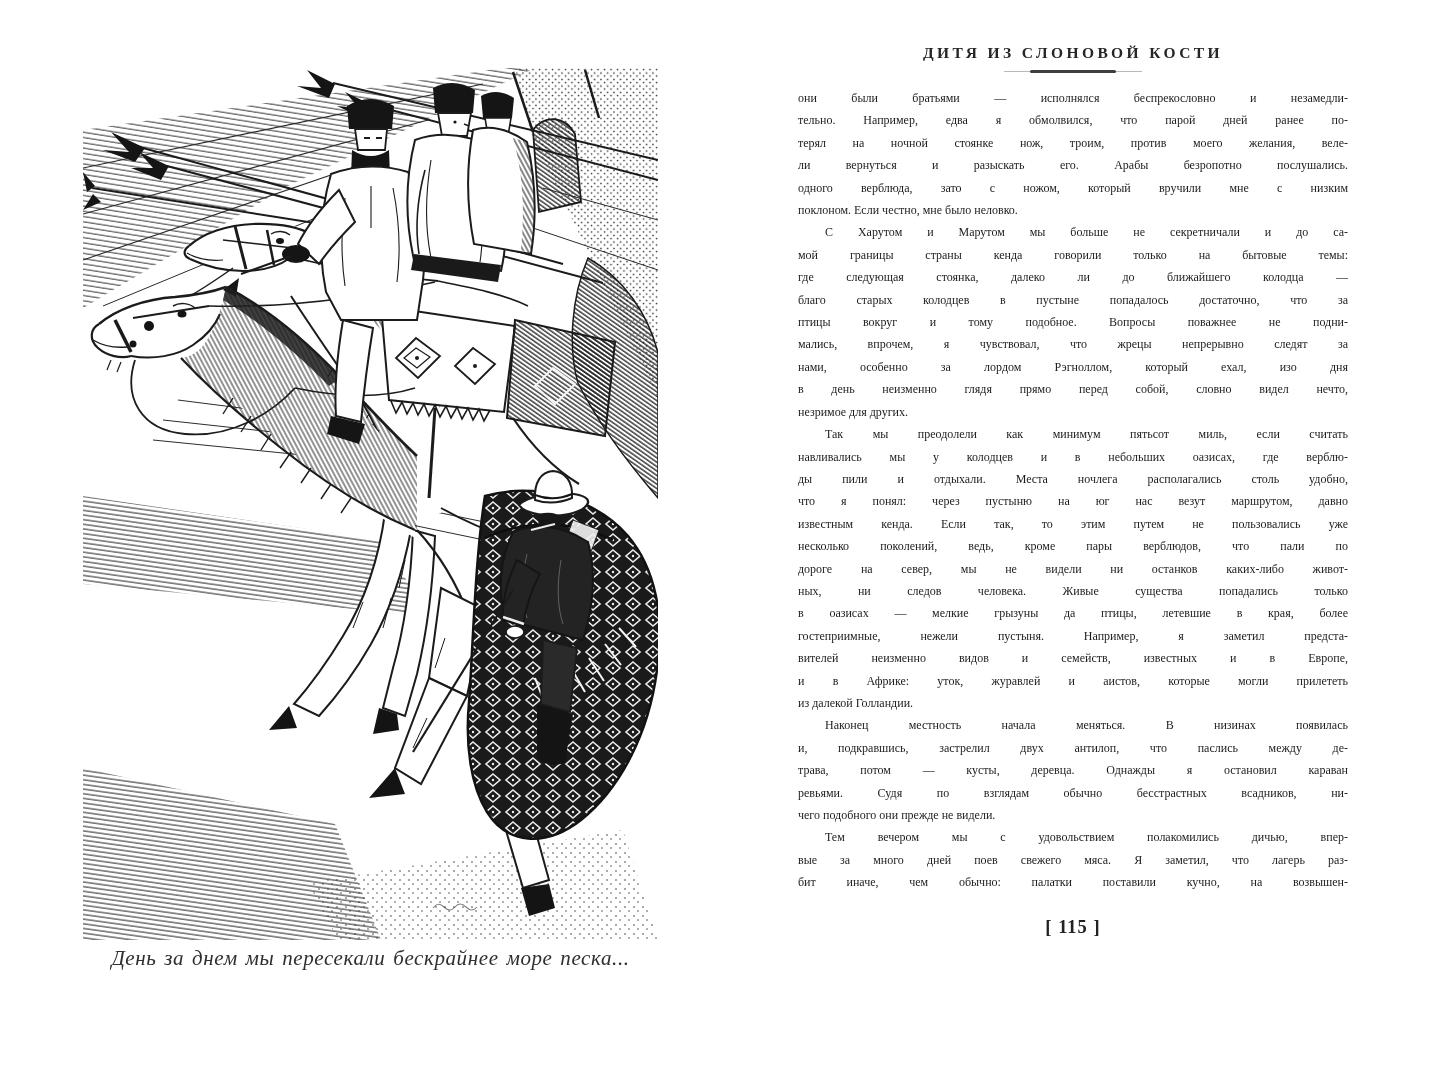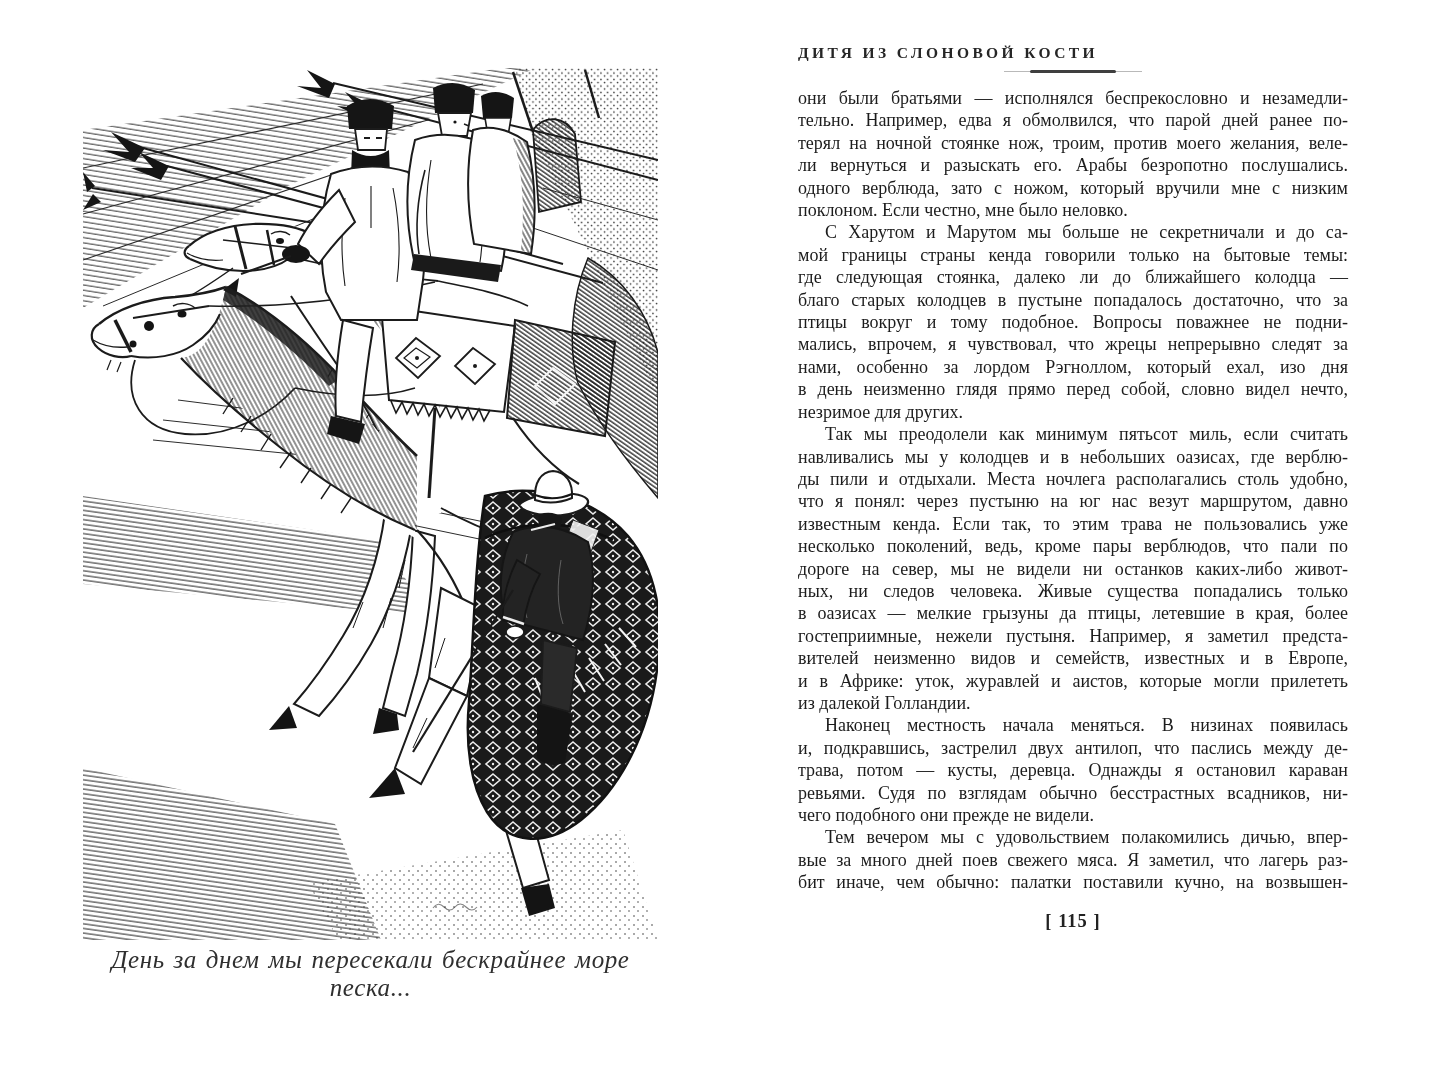--- a/index.html
+++ b/index.html
@@ -3,33 +3,33 @@
 <meta charset="utf-8">
 <style>
   html,body{margin:0;padding:0;}
   body{width:1440px;height:1080px;background:#ffffff;font-family:"Liberation Serif",serif;color:#1e1e1e;}
   .spread{position:relative;width:1440px;height:1080px;background:#ffffff;overflow:hidden;}
 
   
   .illu{position:absolute;left:83px;top:68px;width:575px;height:872px;}
   .illu svg{display:block;width:100%;height:100%;}
   .caption{position:absolute;left:83px;top:946px;width:575px;text-align:center;
-           font-style:italic;font-size:25px;letter-spacing:.6px;word-spacing:2px;color:#2f2f2f;}
+           font-style:italic;font-size:21px;letter-spacing:.6px;word-spacing:2px;color:#2f2f2f;}
 
   
   .rightcol{position:absolute;left:798px;top:44px;width:550px;}
-  .running-header{font-weight:bold;font-size:15.5px;letter-spacing:3.4px;color:#262626;}
+  .running-header{text-align:center;font-weight:bold;font-size:15.5px;letter-spacing:3.4px;color:#262626;}
   .rule{position:relative;height:5px;width:138px;margin:7px auto 0;}
   .rule .thin{position:absolute;left:0;right:0;top:2px;height:1px;background:#b9b9b9;}
   .rule .thick{position:absolute;left:19%;width:62%;top:1px;height:3px;background:#3f3f3f;border-radius:2px;}
-  .bodytext{margin-top:13px;font-size:18px;line-height:22.42px;color:#1c1c1c;}
+  .bodytext{margin-top:13px;font-size:12px;line-height:22.42px;color:#1c1c1c;}
   .tline{text-align:justify;text-align-last:justify;height:22.42px;}
   .tline.end{text-align-last:left;}
   .tline.indent{text-indent:27px;}
-  .page-number{margin-top:17px;text-align:center;font-weight:bold;font-size:18.5px;letter-spacing:1px;color:#222;}
+  .page-number{margin-top:23px;text-align:center;font-weight:bold;font-size:18.5px;letter-spacing:1px;color:#222;}
 </style>
 </head>
 <body>
 
 <div class="spread">
 
   <div class="illu">
     <svg viewBox="0 0 575 872" preserveAspectRatio="none">
       <defs>
         <pattern id="ph1" width="7" height="5.2" patternUnits="userSpaceOnUse" patternTransform="rotate(9)">
@@ -243,21 +243,21 @@
         <div class="tline">благо старых колодцев в пустыне попадалось достаточно, что за</div>
         <div class="tline">птицы вокруг и тому подобное. Вопросы поважнее не подни-</div>
         <div class="tline">мались, впрочем, я чувствовал, что жрецы непрерывно следят за</div>
         <div class="tline">нами, особенно за лордом Рэгноллом, который ехал, изо дня</div>
         <div class="tline">в день неизменно глядя прямо перед собой, словно видел нечто,</div>
         <div class="tline end">незримое для других.</div>
         <div class="tline indent">Так мы преодолели как минимум пятьсот миль, если считать</div>
         <div class="tline">навливались мы у колодцев и в небольших оазисах, где верблю-</div>
         <div class="tline">ды пили и отдыхали. Места ночлега располагались столь удобно,</div>
         <div class="tline">что я понял: через пустыню на юг нас везут маршрутом, давно</div>
-        <div class="tline">известным кенда. Если так, то этим трава не пользовались уже</div>
+        <div class="tline">известным кенда. Если так, то этим путем не пользовались уже</div>
         <div class="tline">несколько поколений, ведь, кроме пары верблюдов, что пали по</div>
         <div class="tline">дороге на север, мы не видели ни останков каких-либо живот-</div>
         <div class="tline">ных, ни следов человека. Живые существа попадались только</div>
         <div class="tline">в оазисах — мелкие грызуны да птицы, летевшие в края, более</div>
         <div class="tline">гостеприимные, нежели пустыня. Например, я заметил предста-</div>
         <div class="tline">вителей неизменно видов и семейств, известных и в Европе,</div>
         <div class="tline">и в Африке: уток, журавлей и аистов, которые могли прилететь</div>
         <div class="tline end">из далекой Голландии.</div>
         <div class="tline indent">Наконец местность начала меняться. В низинах появилась</div>
         <div class="tline">и, подкравшись, застрелил двух антилоп, что паслись между де-</div>

